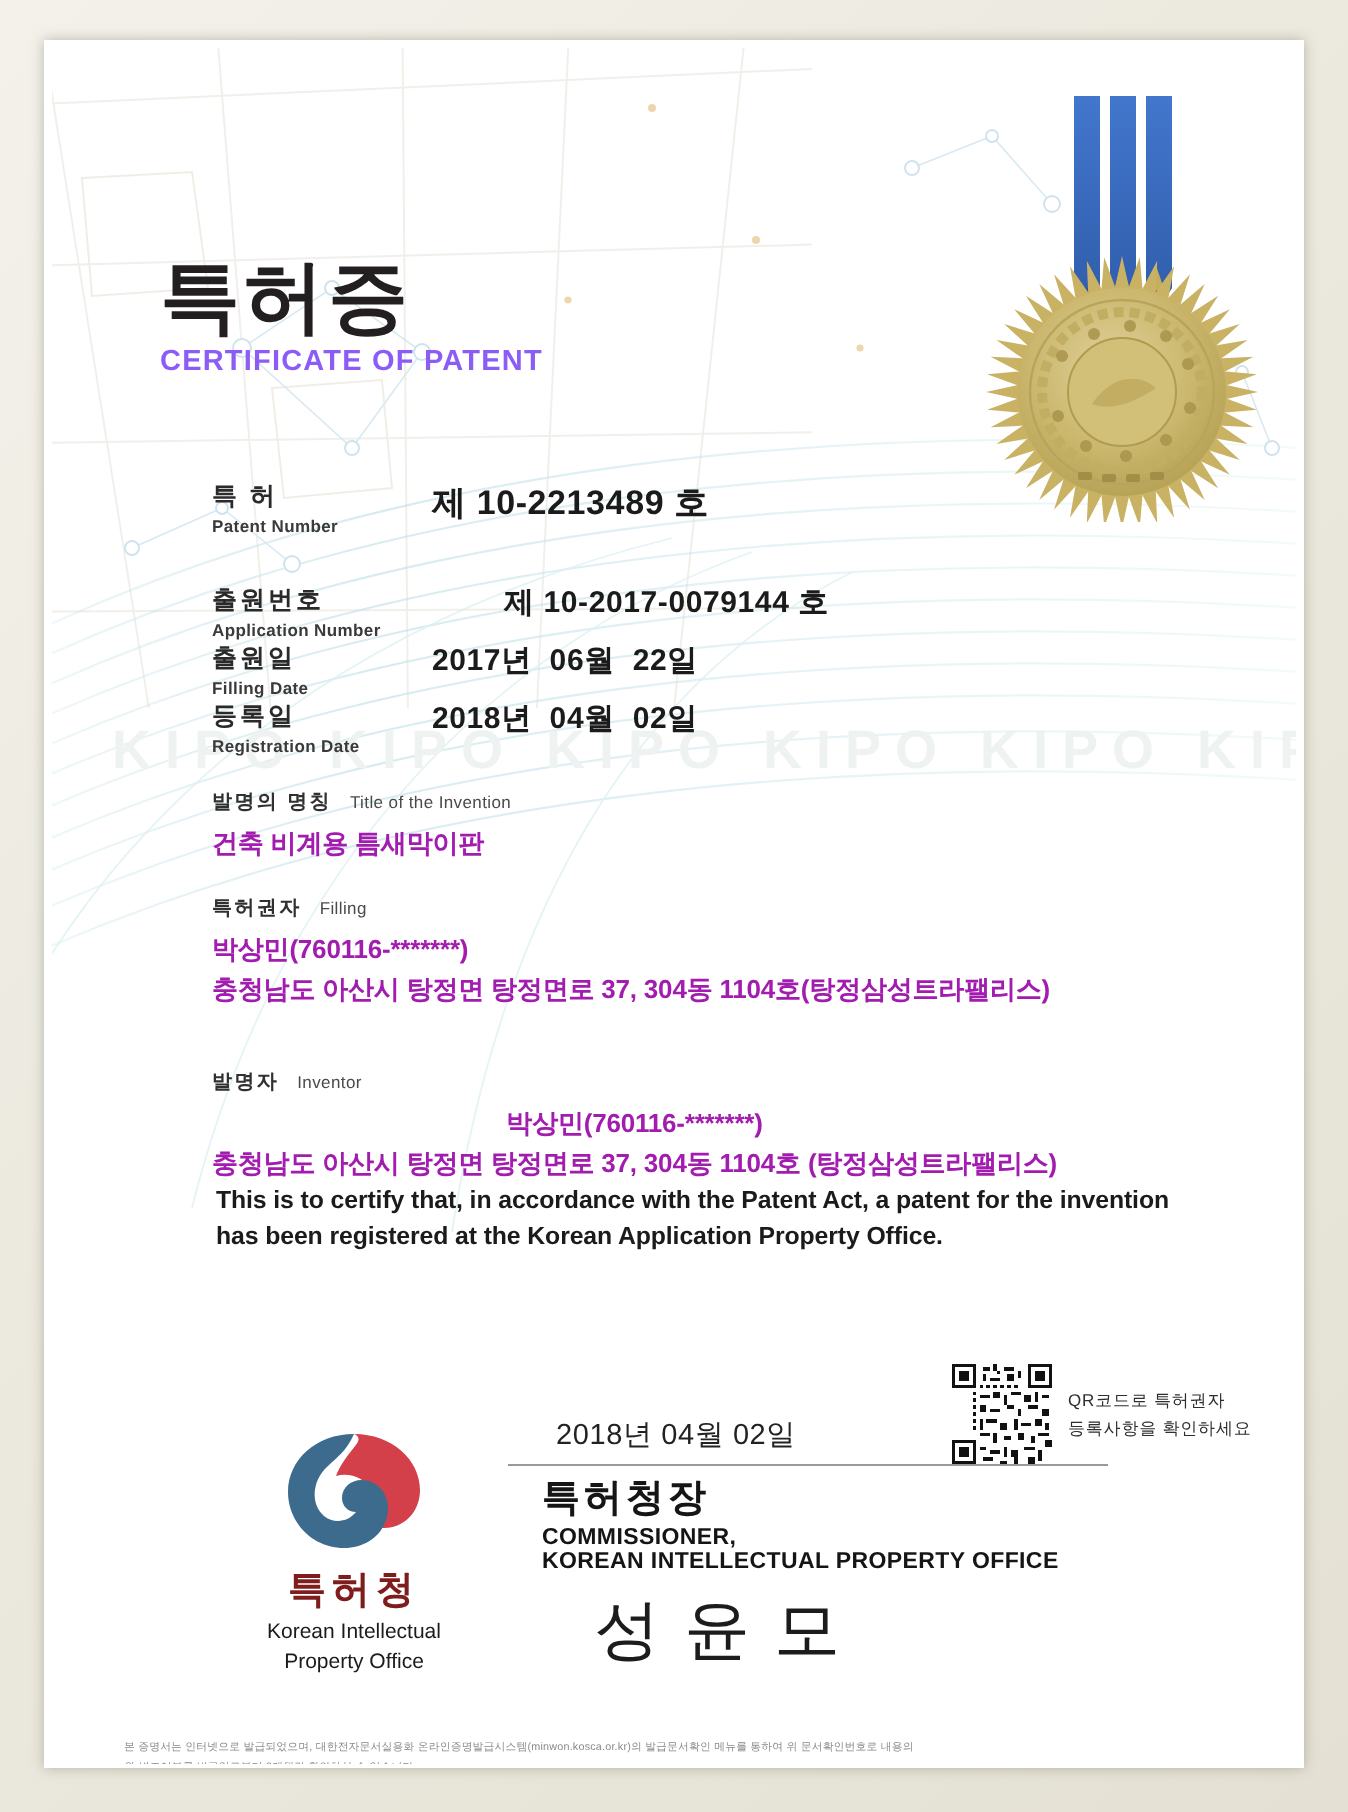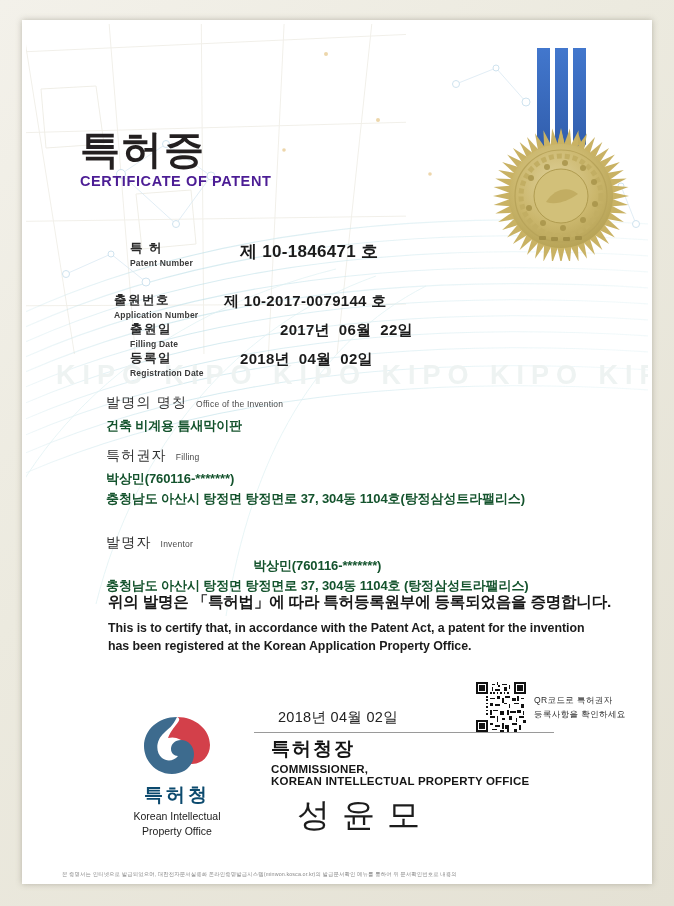--- a/index.html
+++ b/index.html
@@ -94,29 +94,28 @@
     font-weight: bold;
     color: #231f20;
     letter-spacing: 2px;
     line-height: 1.05;
   }
   .title-en {
     margin-top: 3px;
     font-size: 14.5px;
     font-weight: bold;
     letter-spacing: .6px;
-    color: #4c1d95;
+    color: #8b5cf6;
   }
 
   
   .kv {
     position: absolute;
     display: flex;
     align-items: flex-start;
-    margin-left: 24px;
   }
   .kv-label {
     width: 110px;
     flex: 0 0 110px;
   }
   .kv-label .ko {
     font-size: 12.5px;
     font-weight: bold;
     color: #2a2a2a;
     letter-spacing: 1.5px;
@@ -133,47 +132,47 @@
   .kv-value {
     font-size: 15px;
     font-weight: bold;
     color: #1b1b1b;
     letter-spacing: .3px;
     white-space: pre;
   }
 
   .row-patent      { left: 80px; top: 216px; }
   .row-patent .kv-value { font-size: 17px; }
-  .row-app         { left: 64px; top: 268px; }
-  .row-filing      { left: 80px; top: 297px; gap: 40px; }
+  .row-app         { left: 80px; top: 268px; gap: 36px; }
+  .row-filing      { left: 80px; top: 297px; }
   .row-reg         { left: 80px; top: 326px; }
 
   
   .sec { position: absolute; left: 80px; }
   .sec-head {
     display: flex;
     align-items: baseline;
     gap: 9px;
     margin-bottom: 4px;
   }
   .sec-head .ko {
-    font-size: 14px;
-    font-weight: normal;
+    font-size: 10px;
+    font-weight: bold;
     color: #303030;
     letter-spacing: 1.2px;
   }
   .sec-head .en {
     font-size: 8.5px;
     color: #4a4a4a;
     letter-spacing: .2px;
   }
   .sec-line {
     font-size: 13px;
     font-weight: bold;
-    color: #14532d;
+    color: #a21caf;
     line-height: 1.55;
     letter-spacing: -.1px;
   }
 
   .sec-title    { top: 370px; }
   .sec-patentee { top: 423px; }
   .sec-inventor { top: 510px; text-align: center; }
 
   
   .certify { position: absolute; left: 82px; top: 568px; width: 530px; }
@@ -250,21 +249,21 @@
     left: 76px;
     top: 690px;
     width: 150px;
     text-align: center;
   }
   .kipo-mark { width: 86px; height: 64px; margin: 0 auto; display:block; }
   .kipo-ko {
     margin-top: 4px;
     font-size: 19px;
     font-weight: bold;
-    color: #0c4a6e;
+    color: #7f1d1d;
     letter-spacing: 3px;
   }
   .kipo-en {
     font-size: 10.5px;
     color: #1b1b1b;
     line-height: 1.28;
     margin-top: 2px;
   }
 
   
@@ -507,21 +506,21 @@
     <div class="title-block">
       <div class="title-ko">특허증</div>
       <div class="title-en">CERTIFICATE OF PATENT</div>
     </div>
 
     <div class="kv row-patent">
       <div class="kv-label">
         <span class="ko">특 허</span>
         <span class="en">Patent Number</span>
       </div>
-      <div class="kv-value">제 10-1846471 호</div>
+      <div class="kv-value">제 10-2213489 호</div>
     </div>
 
     <div class="kv row-app">
       <div class="kv-label">
         <span class="ko">출원번호</span>
         <span class="en">Application Number</span>
       </div>
       <div class="kv-value">제 10-2017-0079144 호</div>
     </div>
 
@@ -537,21 +536,21 @@
       <div class="kv-label">
         <span class="ko">등록일</span>
         <span class="en">Registration Date</span>
       </div>
       <div class="kv-value">2018년  04월  02일</div>
     </div>
 
     <div class="sec sec-title">
       <div class="sec-head">
         <span class="ko">발명의 명칭</span>
-        <span class="en">Office of the Invention</span>
+        <span class="en">Title of the Invention</span>
       </div>
       <div class="sec-line">건축 비계용 틈새막이판</div>
     </div>
 
     <div class="sec sec-patentee">
       <div class="sec-head">
         <span class="ko">특허권자</span>
         <span class="en">Filling</span>
       </div>
       <div class="sec-line">박상민(760116-*******)</div>
@@ -561,21 +560,20 @@
     <div class="sec sec-inventor">
       <div class="sec-head">
         <span class="ko">발명자</span>
         <span class="en">Inventor</span>
       </div>
       <div class="sec-line">박상민(760116-*******)</div>
       <div class="sec-line">충청남도 아산시 탕정면 탕정면로 37, 304동 1104호 (탕정삼성트라팰리스)</div>
     </div>
 
     <div class="certify">
-      <div class="certify-ko">위의 발명은 「특허법」에 따라 특허등록원부에 등록되었음을 증명합니다.</div>
       <div class="certify-en">This is to certify that, in accordance with the Patent Act, a patent for the invention</div>
       <div class="certify-en">has been registered at the Korean Application Property Office.</div>
     </div>
 
     <div class="issue-date">2018년 04월 02일</div>
     <div class="sig-rule"></div>
 
     <div class="sig-block">
       <div class="sig-ko">특허청장</div>
       <div class="sig-en1">COMMISSIONER,</div>

